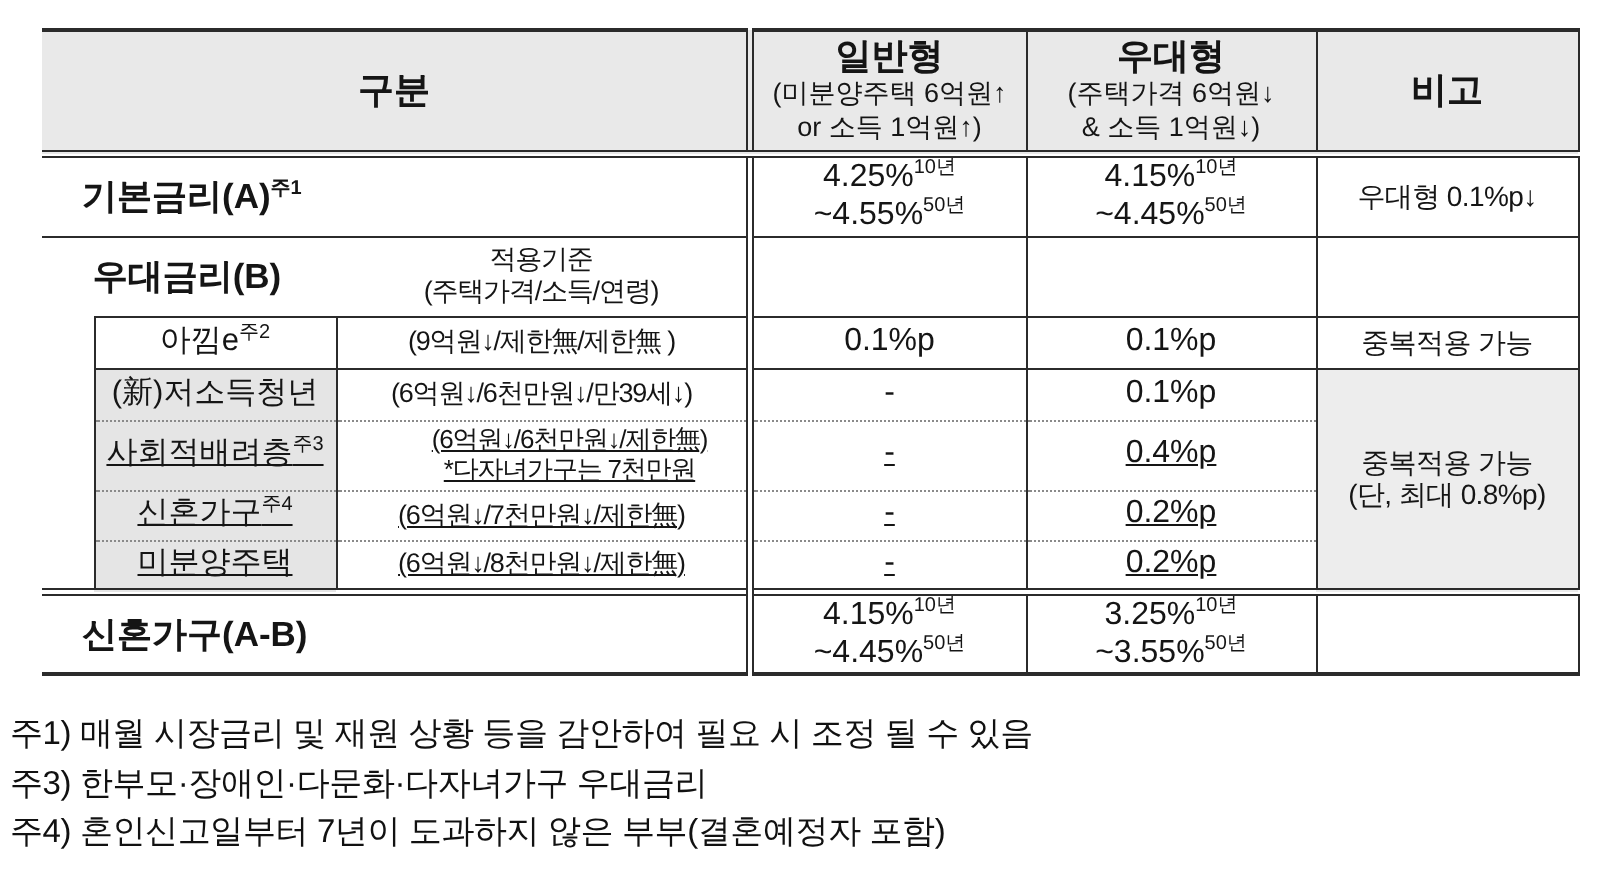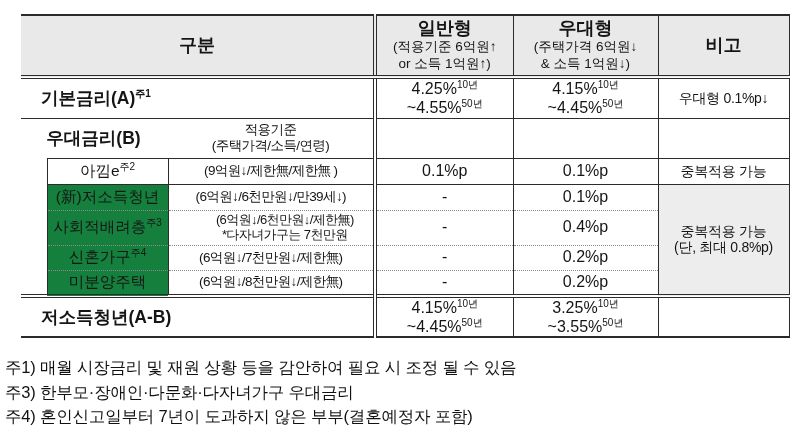--- a/index.html
+++ b/index.html
@@ -10,28 +10,28 @@
   
   tr.h-header{height:62px;margin-top:32px;} tr.h-base{height:41px;} tr.h-prefhead{height:40px;}
   tr.h-r1{height:26px;} tr.h-r2{height:26px;} tr.h-r3{height:35px;} tr.h-r4{height:25px;} tr.h-r5{height:26px;}
   tr.h-min{height:39px;}
   
   .bt2{border-top:2px solid #2b2b2b;}
   .bb-dbl{border-bottom:4px double #2b2b2b;}
   .bt-dbl{border-top:4px double #2b2b2b;}
   .bb1{border-bottom:1px solid #2b2b2b;}
   .bt1{border-top:1px solid #2b2b2b;}
-  .bt-dot{border-top:1px dotted #8a8a8a;}
+  .bt-dot{border-top:1px dotted #8a8a8a;text-decoration:underline;}
   .bl-dbl{border-left:4px double #2b2b2b;}
   .bl1{border-left:1px solid #2b2b2b;}
   .br1{border-right:1.5px solid #2b2b2b;}
   .bb2{border-bottom:2px solid #2b2b2b;}
   
   .bg-head{background:#e9e9e9;}
-  .bg-name{background:#15803d;}
+  .bg-name{background:#e5e5e5;}
   .bg-note{background:#ededed;}
   
   .t-colhead{font-weight:bold;font-size:18px;}
   .t-colsub{font-weight:normal;font-size:13.5px;line-height:1.25;}
   .t-rowlabel{font-weight:bold;font-size:17.5px;text-align:left;padding-left:20px;}
   .t-name{font-size:15.5px;}
   .t-criteria{font-size:13.5px;letter-spacing:-0.6px;white-space:nowrap;}
   .t-criteria2{font-size:13px;letter-spacing:-0.6px;line-height:1.15;white-space:nowrap;margin-left:28px;}
   .t-val{font-size:16px;}
   .t-rate{font-size:16px;line-height:1.2;}
@@ -51,21 +51,21 @@
       <col style="width:138px">
         <col style="width:145px">
         <col style="width:131px">
     </colgroup>
 
     <tbody>
         <tr class="h-header">
       <td colspan="3" class="bg-head bt2 bb-dbl t-colhead">구분</td>
       <td class="bg-head bt2 bb-dbl bl-dbl">
         <div class="t-colhead">일반형</div>
-        <div class="t-colsub">(적용기준 6억원↑</div>
+        <div class="t-colsub">(미분양주택 6억원↑</div>
         <div class="t-colsub">or 소득 1억원↑)</div>
       </td>
       <td class="bg-head bt2 bb-dbl bl1">
         <div class="t-colhead">우대형</div>
         <div class="t-colsub">(주택가격 6억원↓</div>
         <div class="t-colsub">&amp; 소득 1억원↓)</div>
       </td>
       <td class="bg-head bt2 bb-dbl bl1 br1 t-colhead">비고</td>
     </tr>
 
@@ -143,21 +143,21 @@
     <tr class="h-r5">
       <td class="bt-dot bl1 bg-name t-name">
         <span>미분양주택</span><sup></sup>
       </td>
       <td class="bt-dot bl1 t-criteria">(6억원↓/8천만원↓/제한無)</td>
       <td class="bt-dot bl-dbl t-val">-</td>
       <td class="bt-dot bl1 t-val">0.2%p</td>
     </tr>
 
     <tr class="h-min">
-      <td colspan="3" class="bt-dbl bb2 t-rowlabel">저소득청년(A-B)</td>
+      <td colspan="3" class="bt-dbl bb2 t-rowlabel">신혼가구(A-B)</td>
       <td class="bt-dbl bb2 bl-dbl t-rate">
         <div><span>4.15%</span><sup>10년</sup></div>
         <div><span>~4.45%</span><sup>50년</sup></div>
       </td>
       <td class="bt-dbl bb2 bl1 t-rate">
         <div><span>3.25%</span><sup>10년</sup></div>
         <div><span>~3.55%</span><sup>50년</sup></div>
       </td>
       <td class="bt-dbl bb2 bl1 br1"></td>
     </tr>

